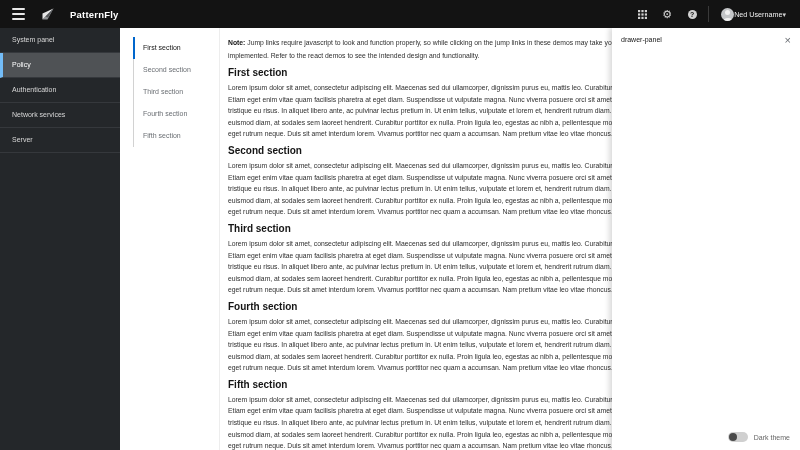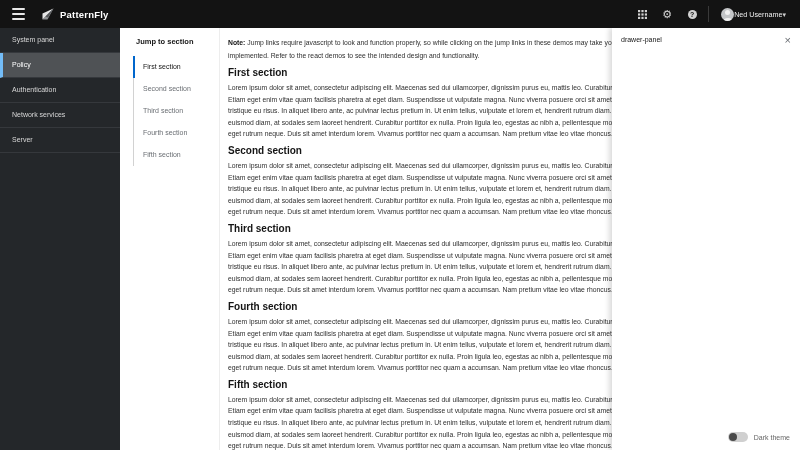--- a/index.html
+++ b/index.html
@@ -6,21 +6,21 @@
   html,body { background:#fff; }
   body { font-family:"Liberation Sans","DejaVu Sans",sans-serif; }
   .screen { position:relative; width:800px; height:450px; overflow:hidden; background:#fff; }
 
   
   .masthead { position:absolute; top:0; left:0; width:800px; height:28px;
               background:#131313; display:flex; align-items:center; padding:0 12px; z-index:20; }
   .hamburger { width:14px; height:12px; display:flex; flex-direction:column; justify-content:space-between;
                background:none; border:none; cursor:pointer; margin-right:14px; }
   .hamburger span { display:block; width:13px; height:2px; background:#e8e8e8; border-radius:1px; }
-  .brand { display:flex; align-items:center; gap:4px; cursor:pointer; }
+  .brand { display:flex; align-items:center; gap:14px; cursor:pointer; }
   .brand svg { width:16px; height:16px; }
   .brand-text { color:#fff; font-size:9.5px; font-weight:700; letter-spacing:.2px; }
   .mast-spacer { flex:1; }
   .mast-icons { display:flex; align-items:center; gap:13px; margin-right:10px; }
   .icon-btn { background:none; border:none; cursor:pointer; display:flex; align-items:center; justify-content:center;
               width:12px; height:12px; }
   .grid-icon svg { width:9px; height:9px; }
   .gear-glyph { color:#d2d2d2; font-size:11px; line-height:11px; }
   .help-circle { width:9px; height:9px; border-radius:50%; background:#d2d2d2; color:#131313;
                  font-size:7px; font-weight:700; line-height:9px; text-align:center; display:block; }
@@ -123,21 +123,20 @@
 
   <nav class="sidebar">
     <button class="nav-item">System panel</button>
     <button class="nav-item active">Policy</button>
     <button class="nav-item">Authentication</button>
     <button class="nav-item">Network services</button>
     <button class="nav-item">Server</button>
   </nav>
 
   <aside class="jumpnav">
-    <div class="jump-title">Jump to section</div>
     <ul class="jump-list">
       <li class="jump-item active">First section</li>
       <li class="jump-item">Second section</li>
       <li class="jump-item">Third section</li>
       <li class="jump-item">Fourth section</li>
       <li class="jump-item">Fifth section</li>
     </ul>
   </aside>
 
   <main class="main">

